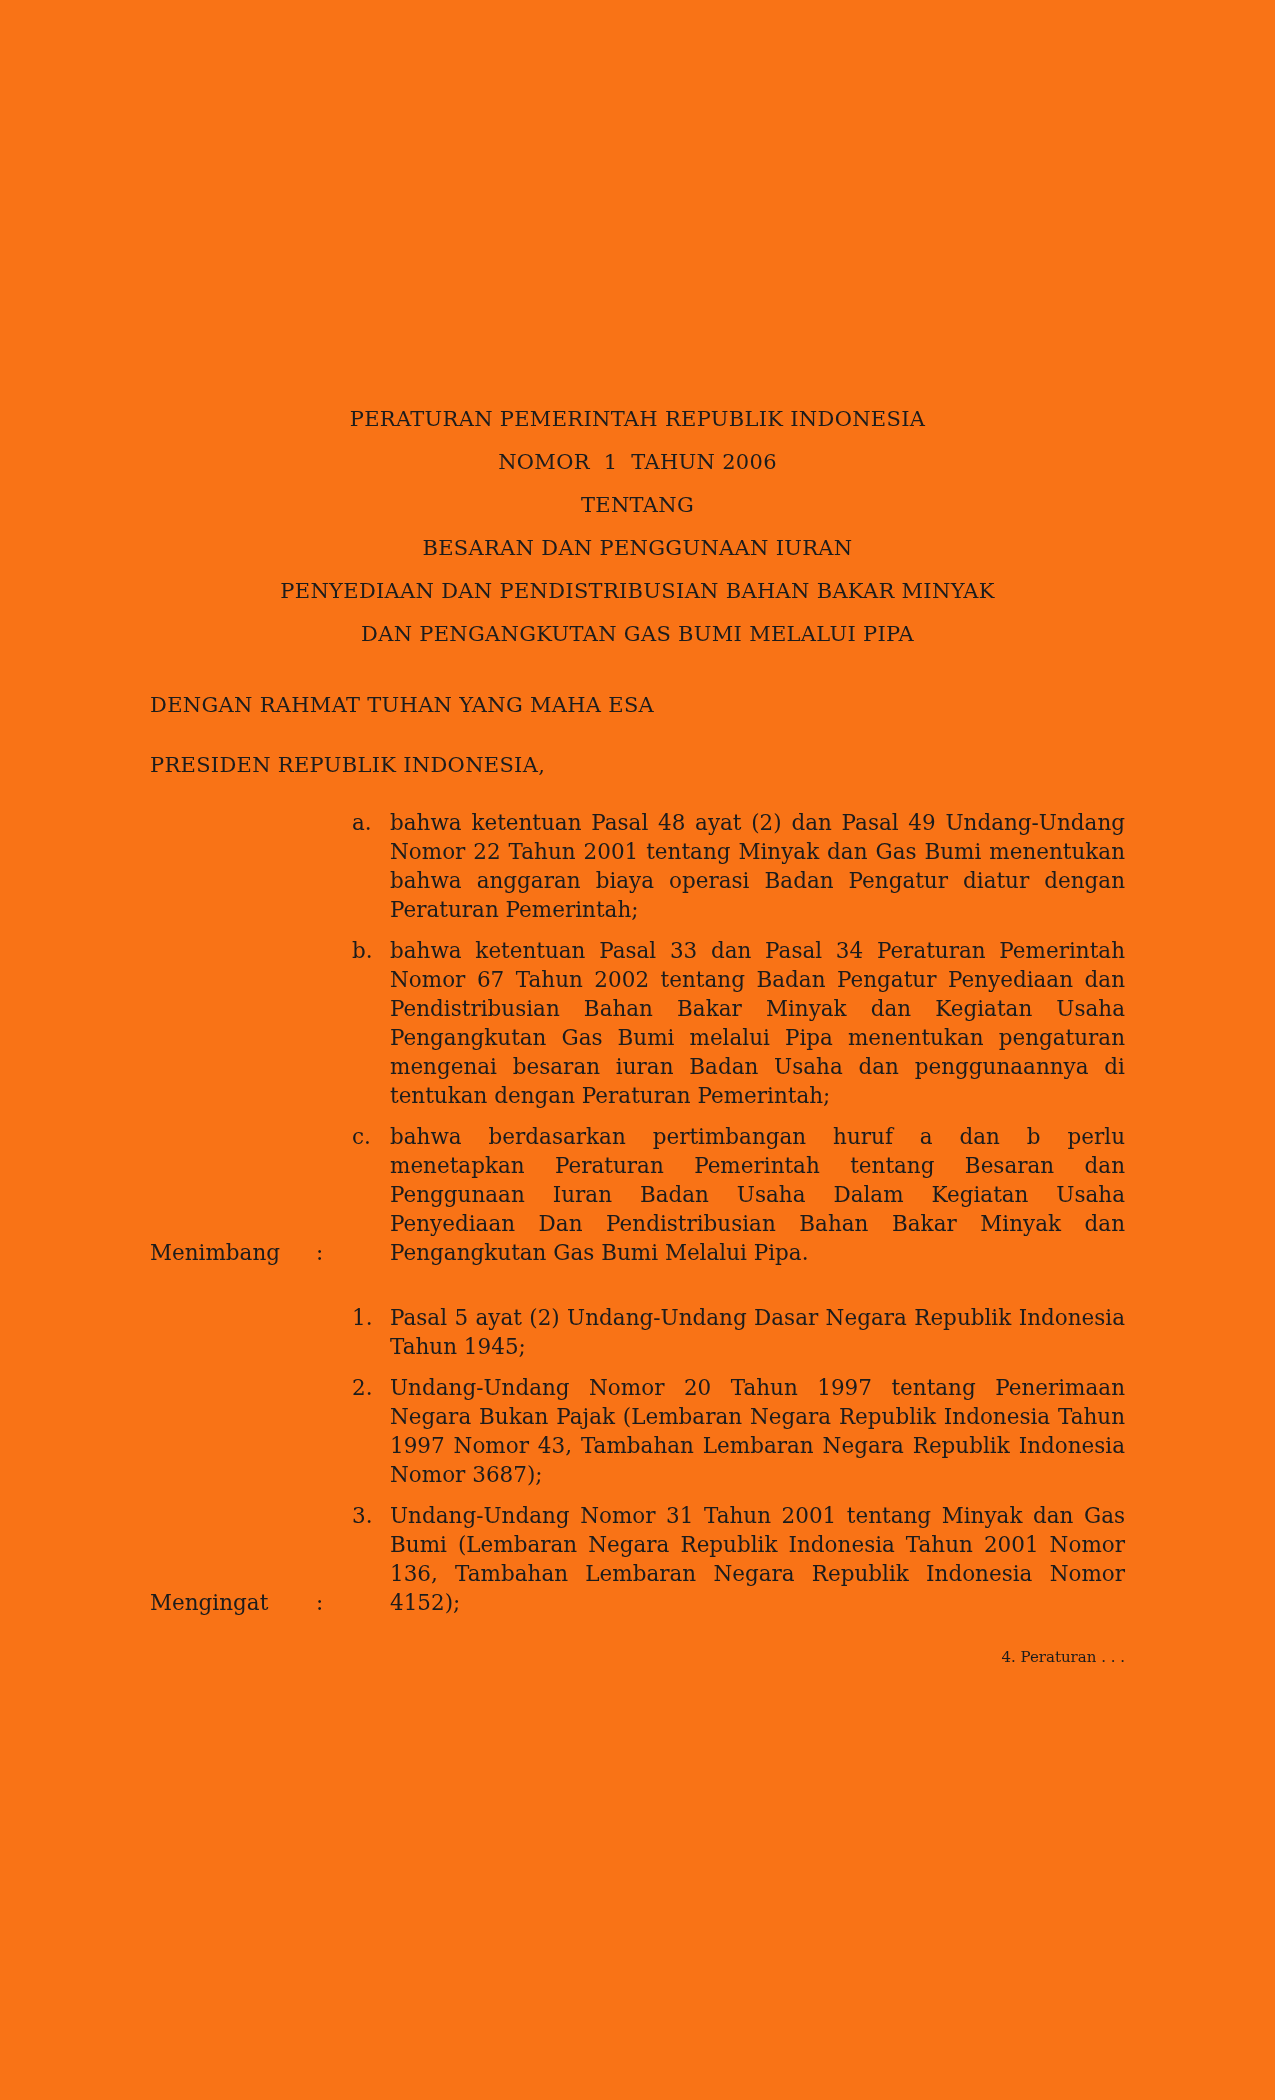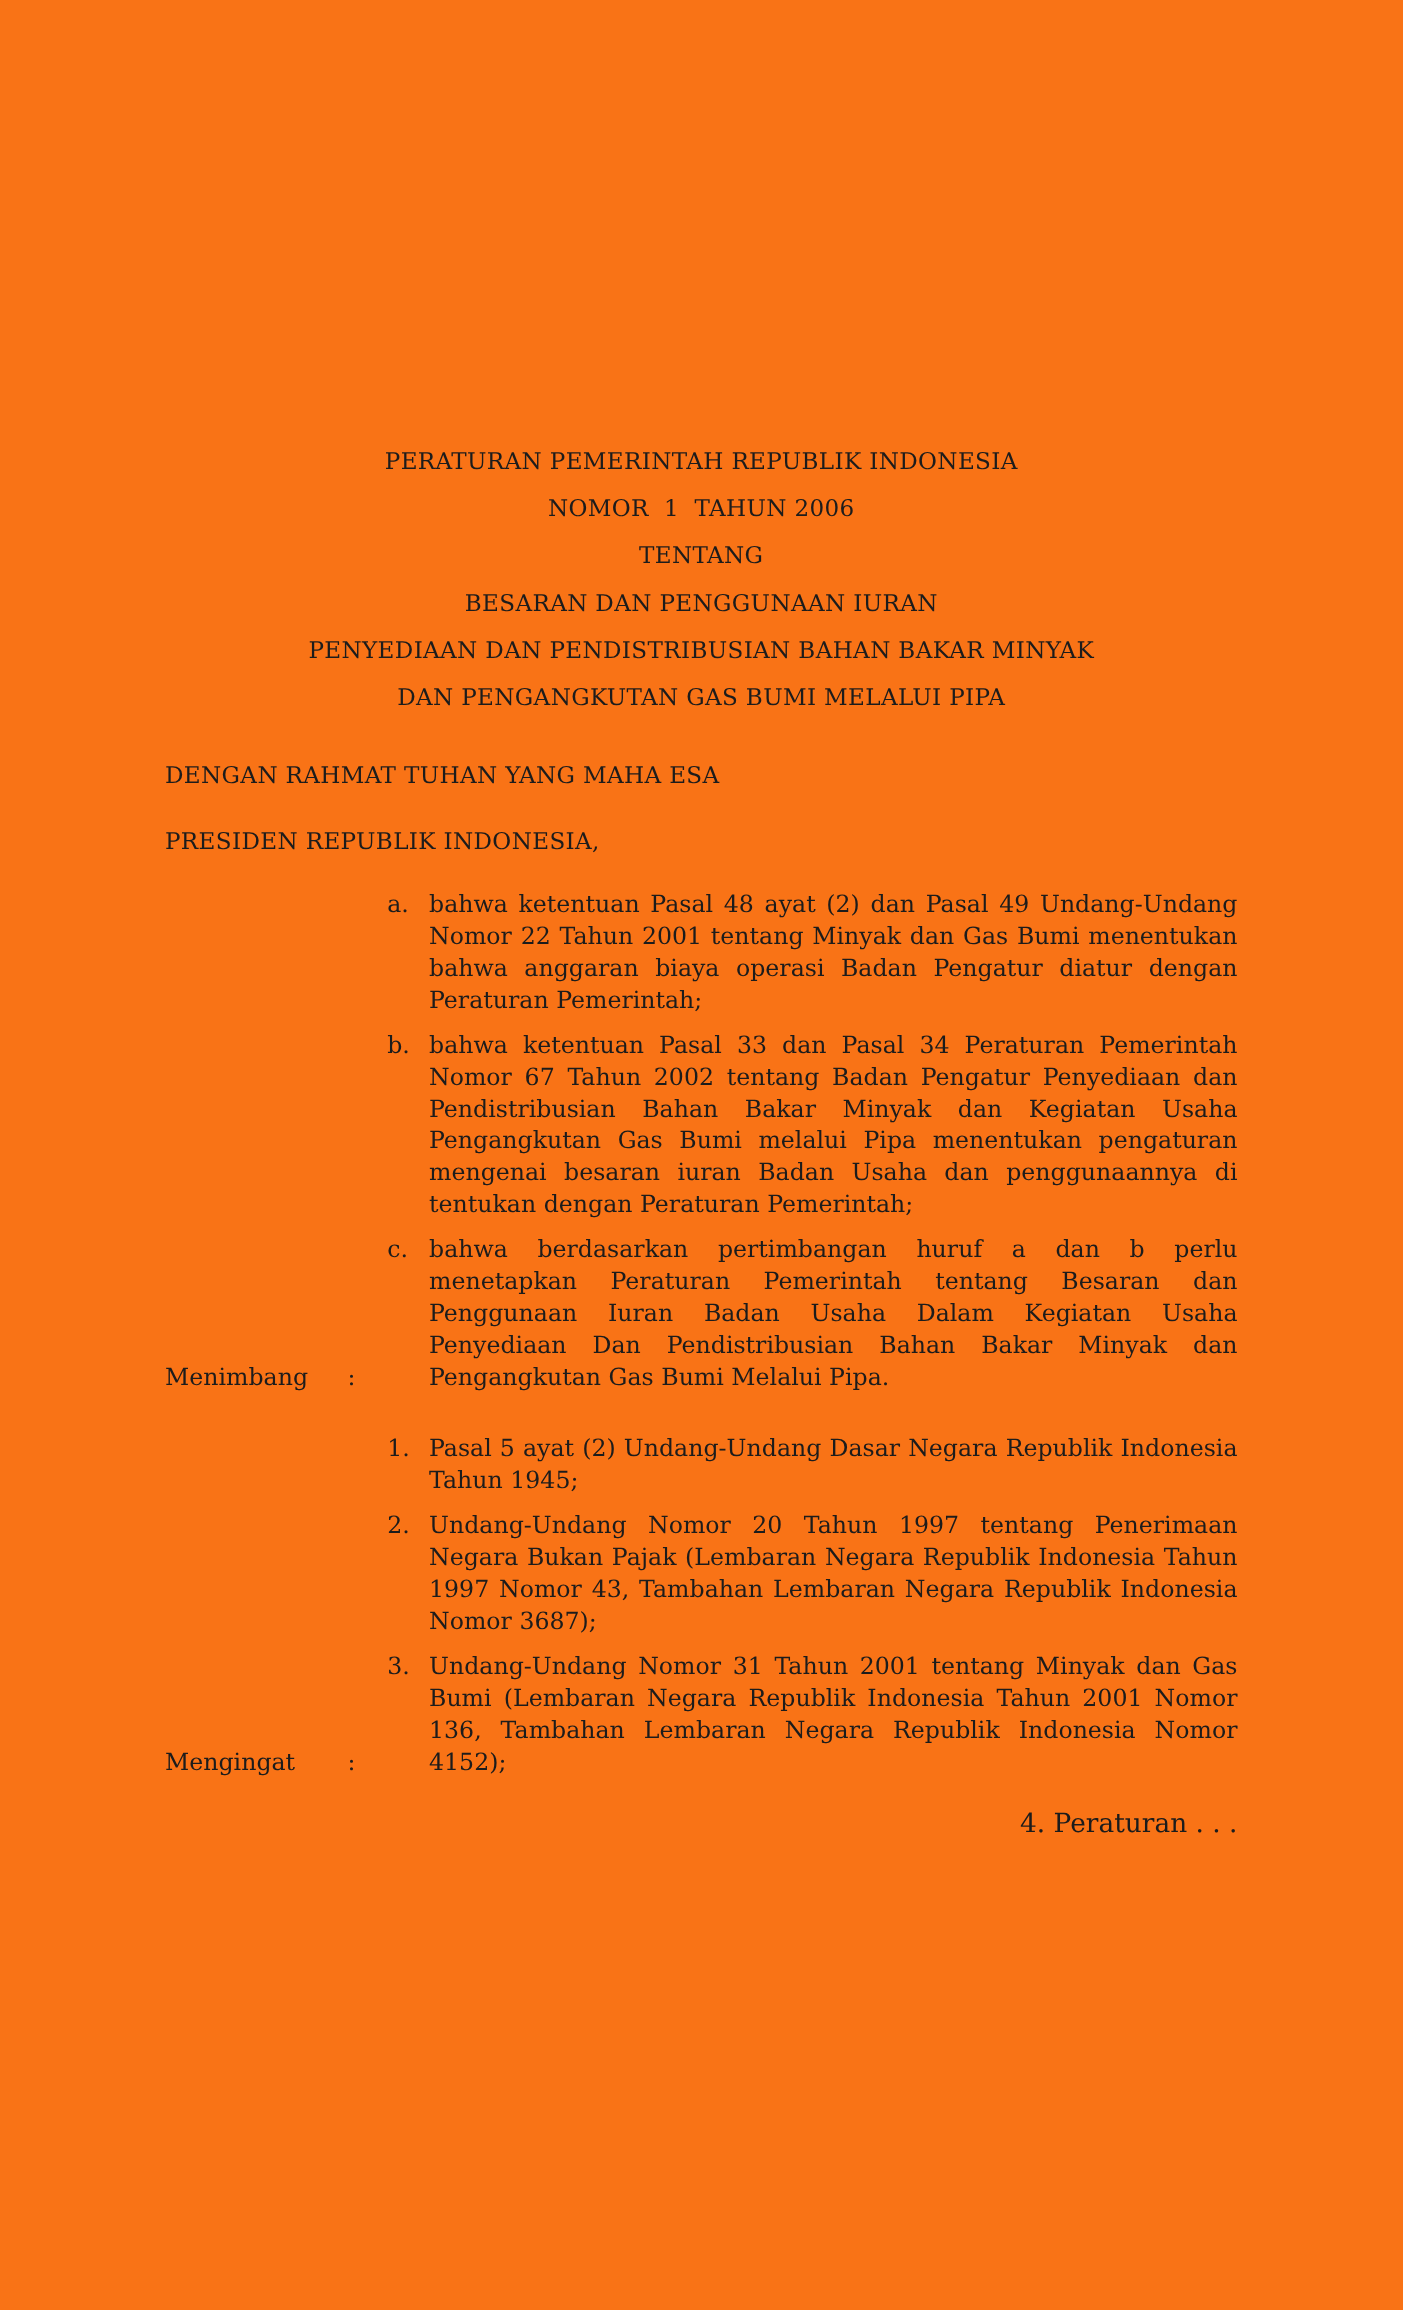--- a/index.html
+++ b/index.html
@@ -85,21 +85,21 @@
   }
   .item-text {
     flex: 1 1 auto;
     text-align: justify;
     text-justify: inter-word;
   }
   
   .footer-catchword {
     margin-top: 26px;
     text-align: right;
-    font-size: 24px;
+    font-size: 15px;
     line-height: 29px;
     white-space: pre;
   }
 </style>
 </head>
 <body>
 
 <div class="page">
   <div class="content">
 

